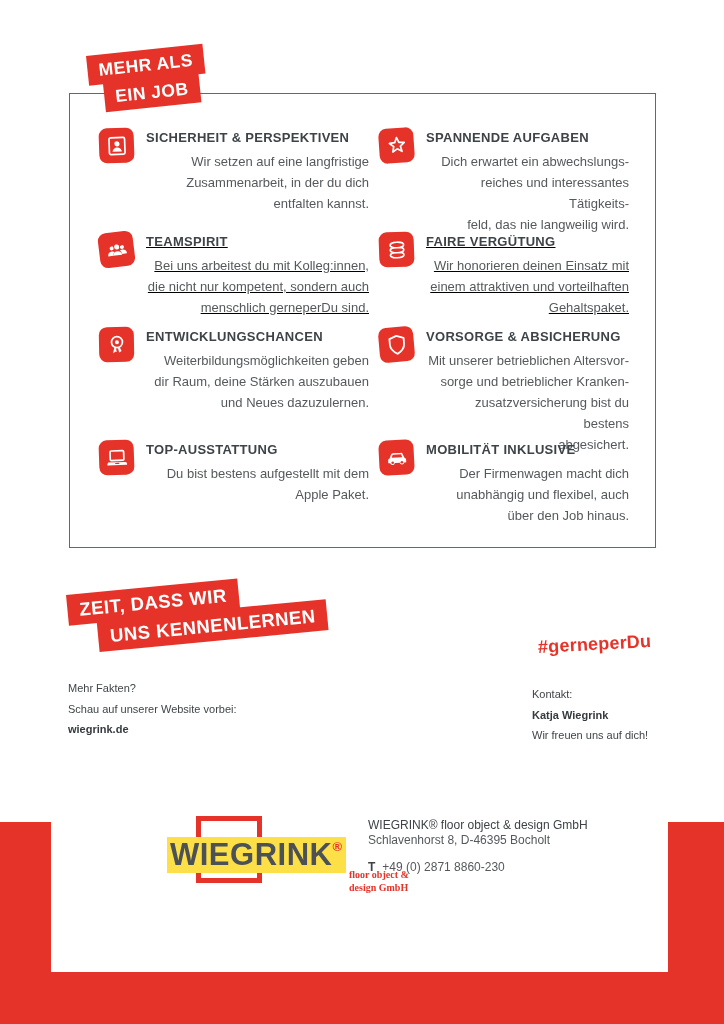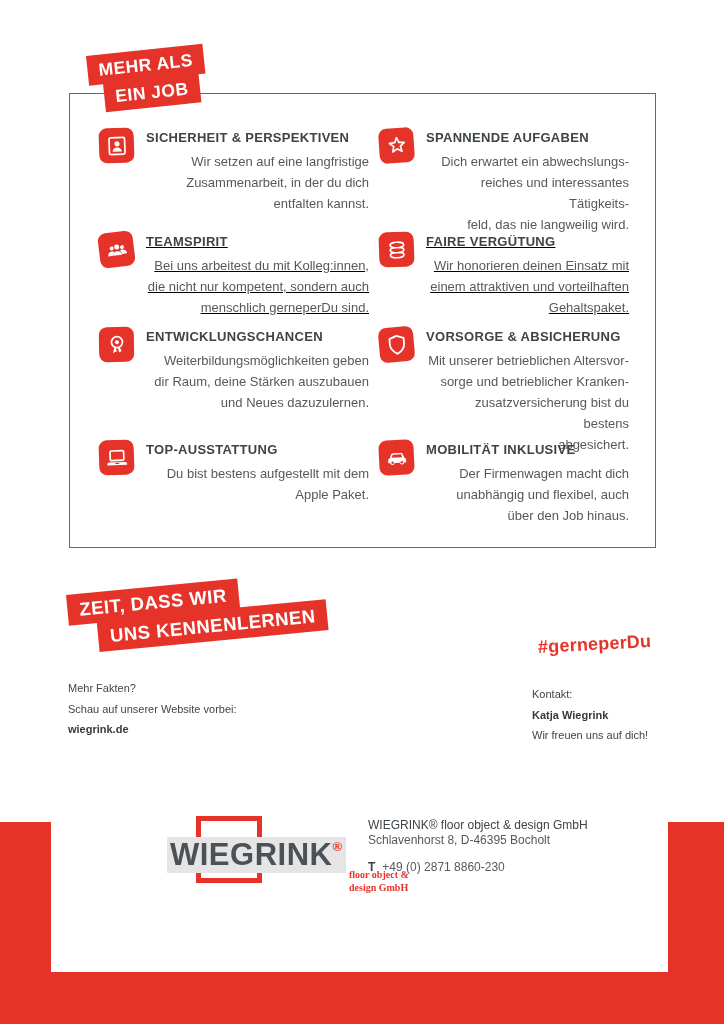--- a/index.html
+++ b/index.html
@@ -61,21 +61,21 @@
   .col-facts { left:68px; top:678px; }
   .col-apply { left:308px; top:684px; }
   .col-contact { left:532px; top:684px; }
   
   .footer-band { position:absolute; left:0; top:822px; width:724px; height:202px; background:#e6332a; }
   .footer-card { position:absolute; left:51px; top:0; width:617px; height:150px; background:#fff; }
   .logo { position:absolute; left:114px; top:-6px; width:290px; height:90px; }
   .logo-square { position:absolute; left:31px; top:0; width:66px; height:67px; border:5px solid #e6332a; }
   .logo-wordmark {
     position:absolute; left:2px; top:21px; font-size:31px; font-weight:bold;
-    letter-spacing:.5px; color:#4b5156; background:#e5e5e5; padding:0 3px; white-space:nowrap;
+    letter-spacing:.5px; color:#4b5156; background:#fde047; padding:0 3px; white-space:nowrap;
   }
   .logo-reg { font-size:13px; color:#e6332a; vertical-align:14px; font-weight:bold; }
   .logo-sub {
     position:absolute; left:184px; top:53px; color:#e6332a; font-size:10px;
     font-weight:bold; line-height:12.5px; white-space:pre-line;font-family:Liberation Serif, serif;
   }
   .company { position:absolute; left:317px; top:-4px; font-size:12px; line-height:15px; }
   .company-name { font-weight:normal; color:#3d4347; }
   .company-address { color:#55595c; }
   .company-phone { margin-top:12px; color:#55595c; }

